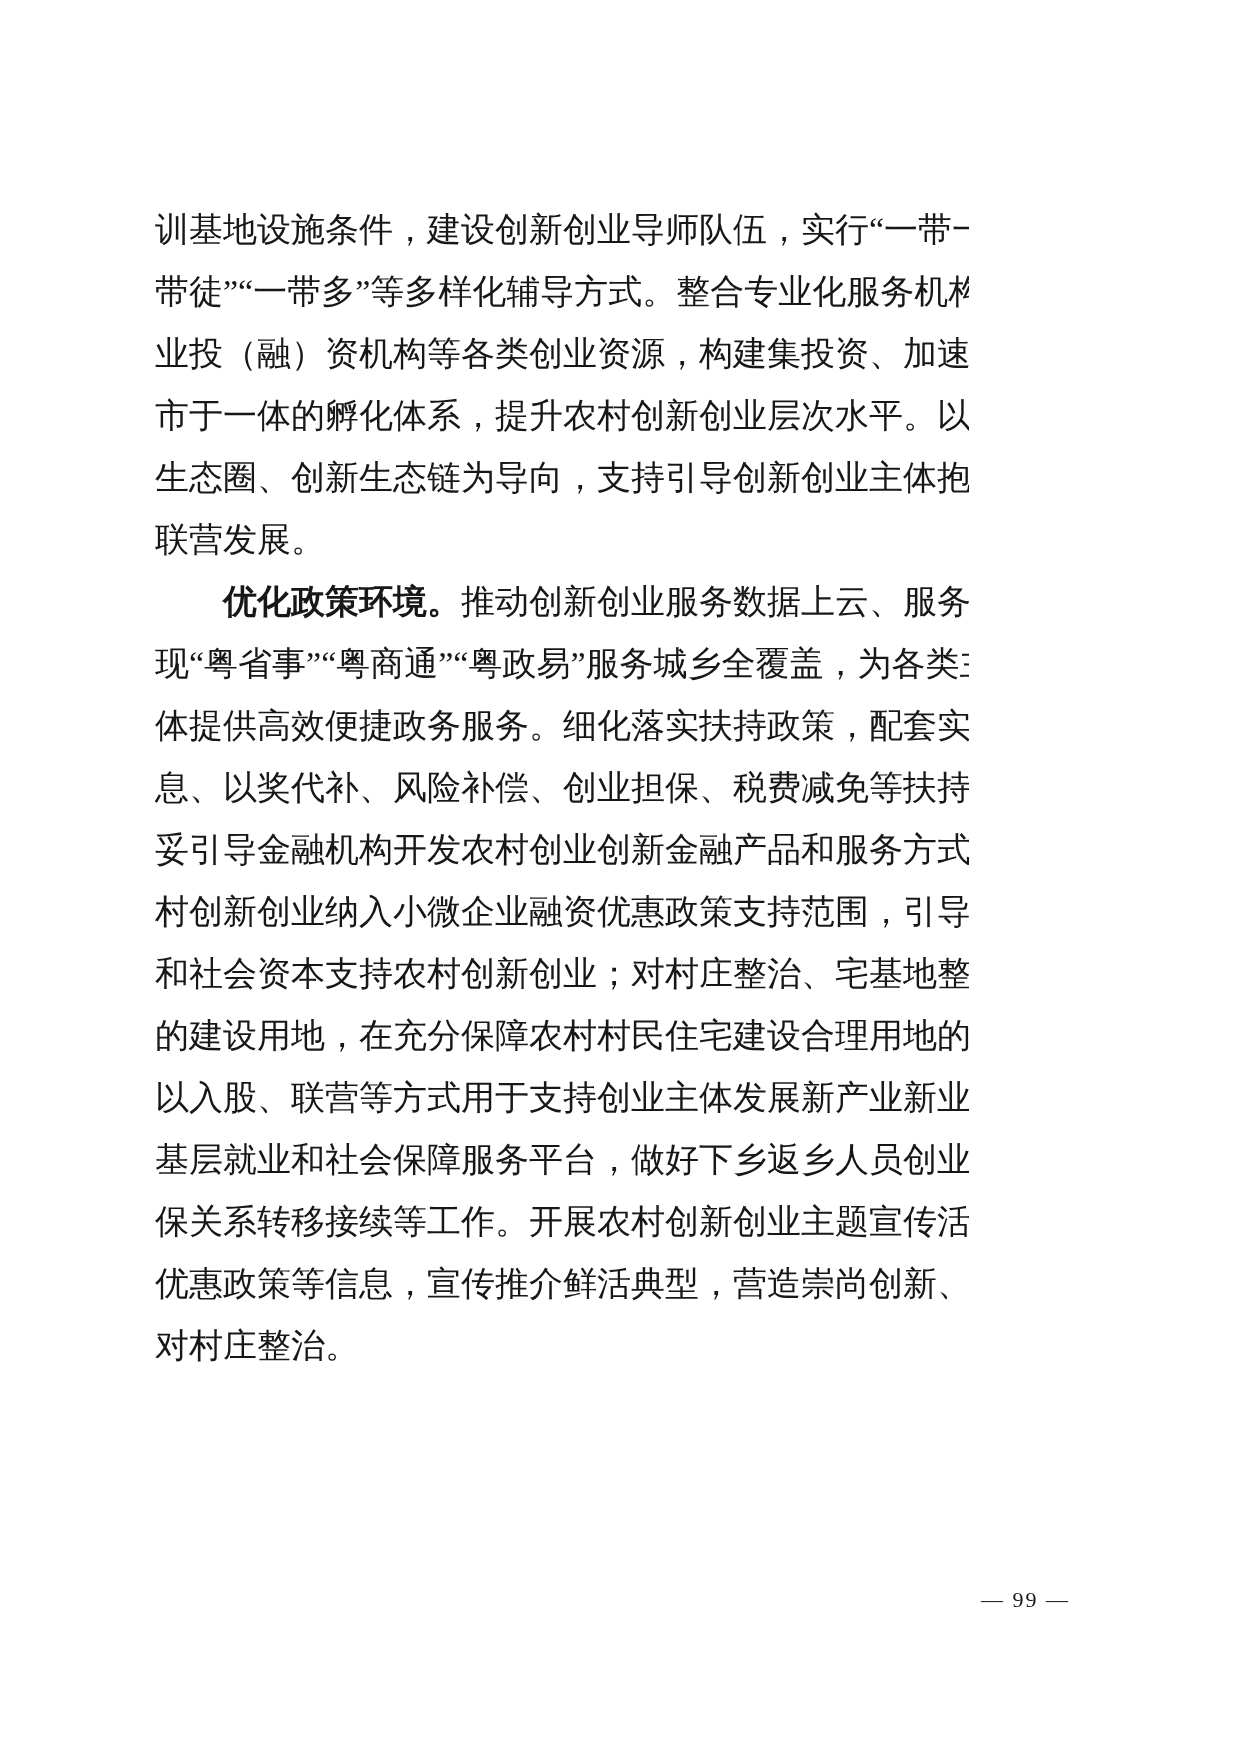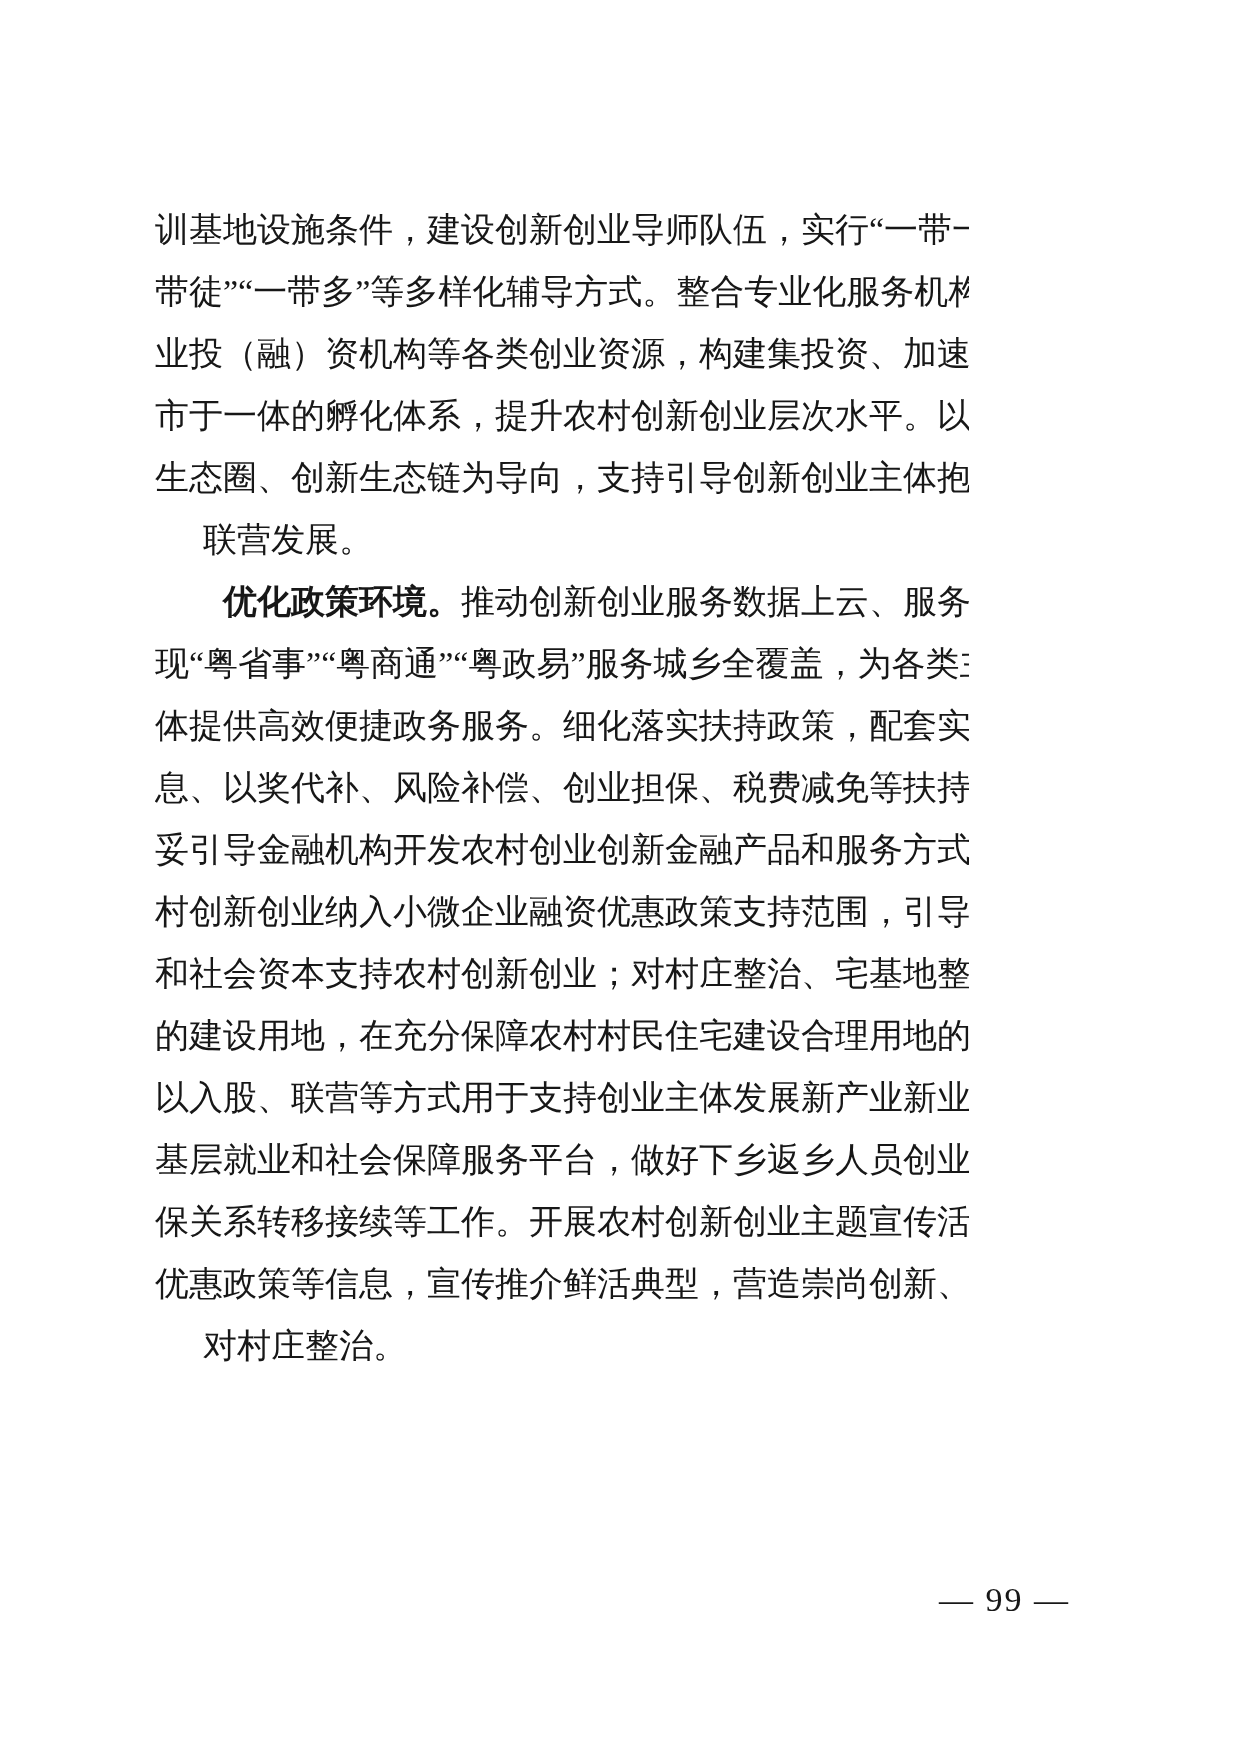--- a/index.html
+++ b/index.html
@@ -34,33 +34,32 @@
     font-size: 34px;
     letter-spacing: 0px;
     text-align: justify;
     text-align-last: justify;
     overflow: hidden;
     white-space: nowrap;
   }
   .line.last {
     text-align: left;
     text-align-last: left;
-    margin-left: 48px;
   }
   .line.indent {
     text-indent: 68px;
   }
   .lead {
     font-weight: bold;
   }
   .page-number {
     position: absolute;
     top: 1580px;
     right: 170px;
-    font-size: 34px;
+    font-size: 22px;
     line-height: 40px;
     letter-spacing: 2px;
     color: #171717;
     white-space: nowrap;
   }
 </style>
 </head>
 <body>
 
 <div class="page">

